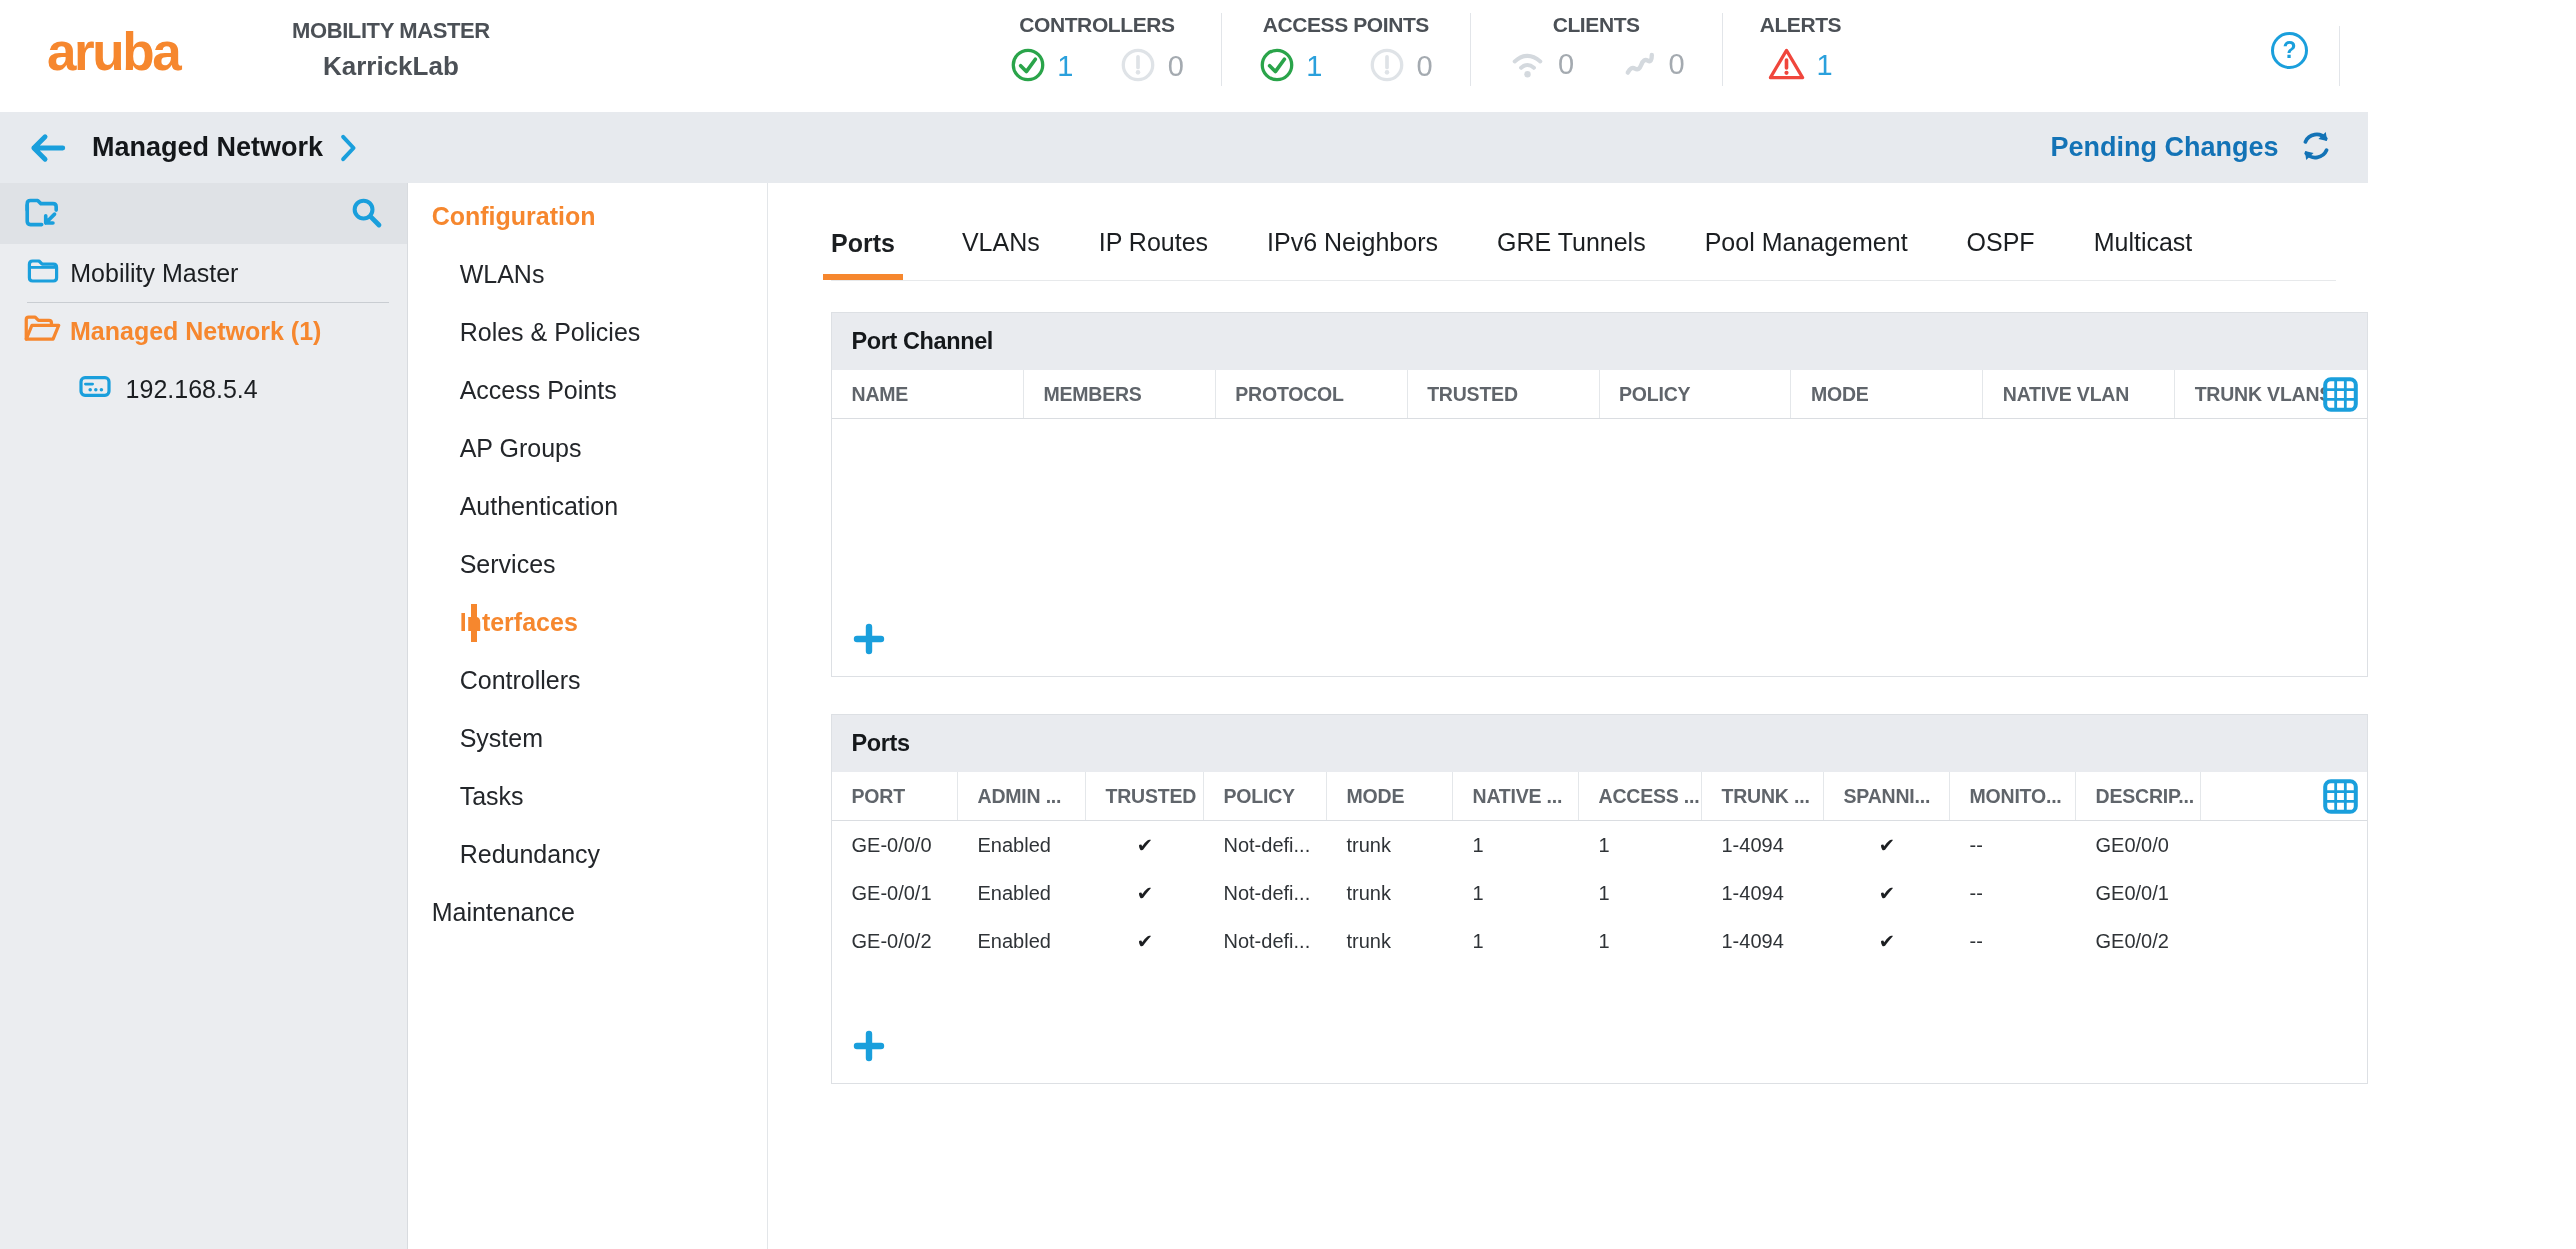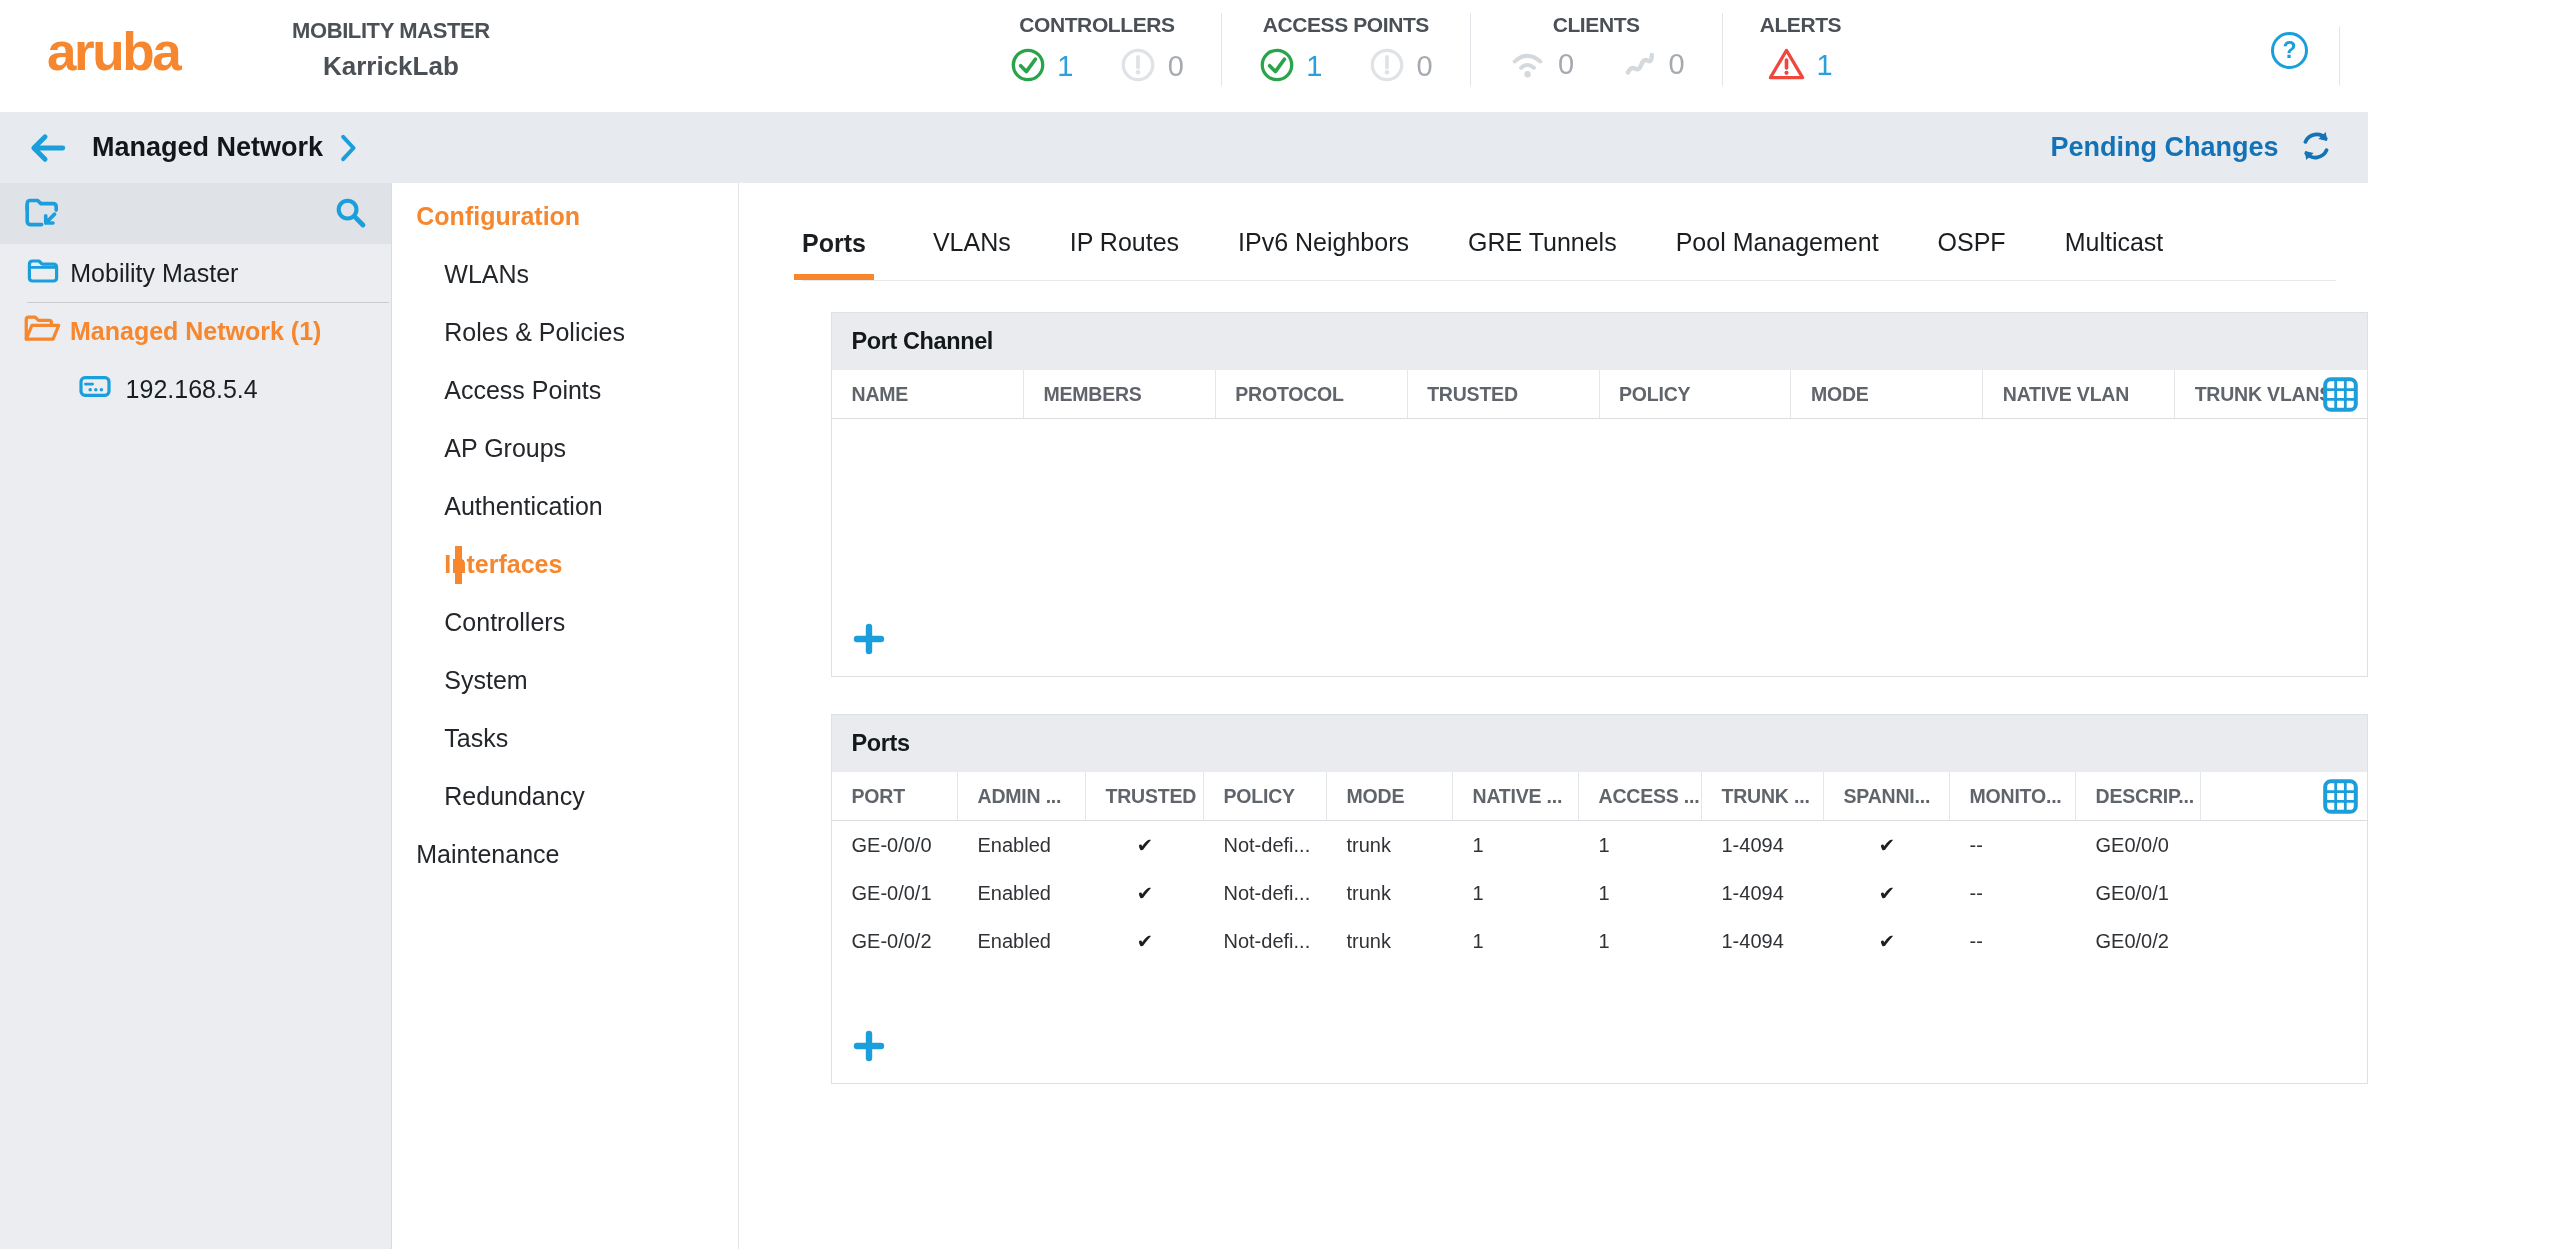--- a/index.html
+++ b/index.html
@@ -66,21 +66,21 @@
   .content { flex:1; padding-left:63px; background:#fff; }
 
   
   .tabs { display:flex; align-items:flex-end; height:98px; border-bottom:1.6px solid #E7E9EB;
           margin-right:32px; }
   .tab { margin-right:59px; padding-bottom:23px; font-size:25px; color:#1B1E21; cursor:default; }
   .tab.active { font-weight:700; padding:0 8px 16px; margin-left:-8px;
                 border-bottom:6.5px solid #F6872E; }
 
   
-  .panel { margin-left:29px; width:1537px; border:1.6px solid #DDE0E4; background:#fff; }
+  .panel { width:1537px; border:1.6px solid #DDE0E4; background:#fff; }
   .panel.first { margin-top:31px; }
   .panel.second { margin-top:37px; }
   .panel-title { height:57px; background:#E9EBEF; display:flex; align-items:center;
                  padding-left:19.5px; font-size:23.5px; font-weight:700; color:#15181B;
                  letter-spacing:-0.4px; }
   .grid-head { display:grid; height:49px; border-bottom:1.6px solid #DADDE1; position:relative; }
   .hcell { display:flex; align-items:center; padding-left:19.5px; font-size:19.5px; font-weight:700;
            color:#60656B; letter-spacing:-0.2px; border-right:1.6px solid #E4E7EA;
            white-space:nowrap; overflow:hidden; }
   .hcell.last { border-right:none; }
@@ -259,20 +259,21 @@
       </div>
     </aside>
 
     <nav class="menu">
       <div class="menu-item section-active">Configuration</div>
       <div class="menu-item sub">WLANs</div>
       <div class="menu-item sub">Roles &amp; Policies</div>
       <div class="menu-item sub">Access Points</div>
       <div class="menu-item sub">AP Groups</div>
       <div class="menu-item sub">Authentication</div>
+      <div class="menu-item sub">Services</div>
       <div class="menu-item sub active">Interfaces</div>
       <div class="menu-item sub">Controllers</div>
       <div class="menu-item sub">System</div>
       <div class="menu-item sub">Tasks</div>
       <div class="menu-item sub">Redundancy</div>
       <div class="menu-item">Maintenance</div>
     </nav>
 
     <main class="content">
 

